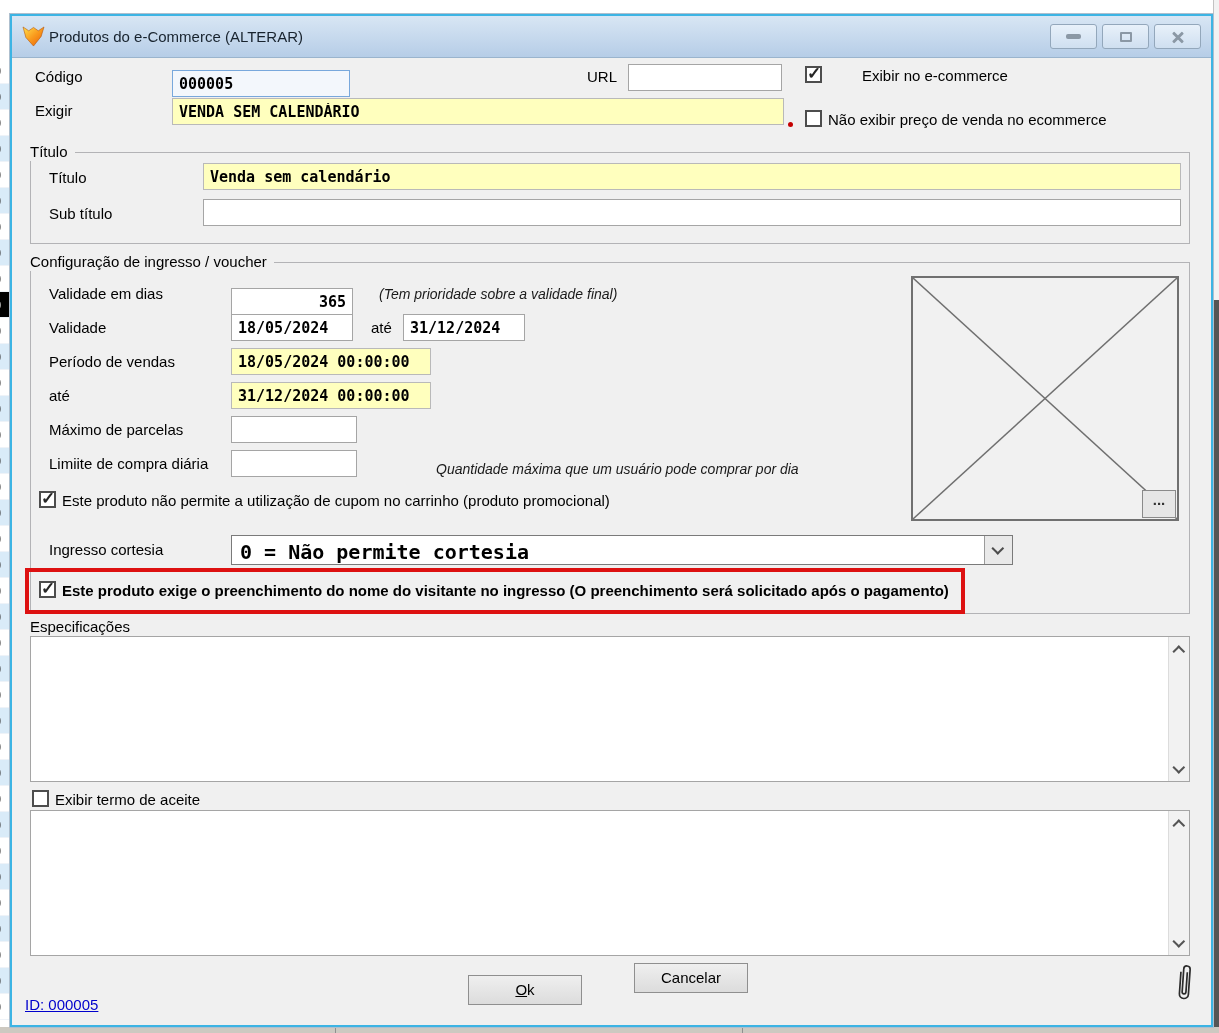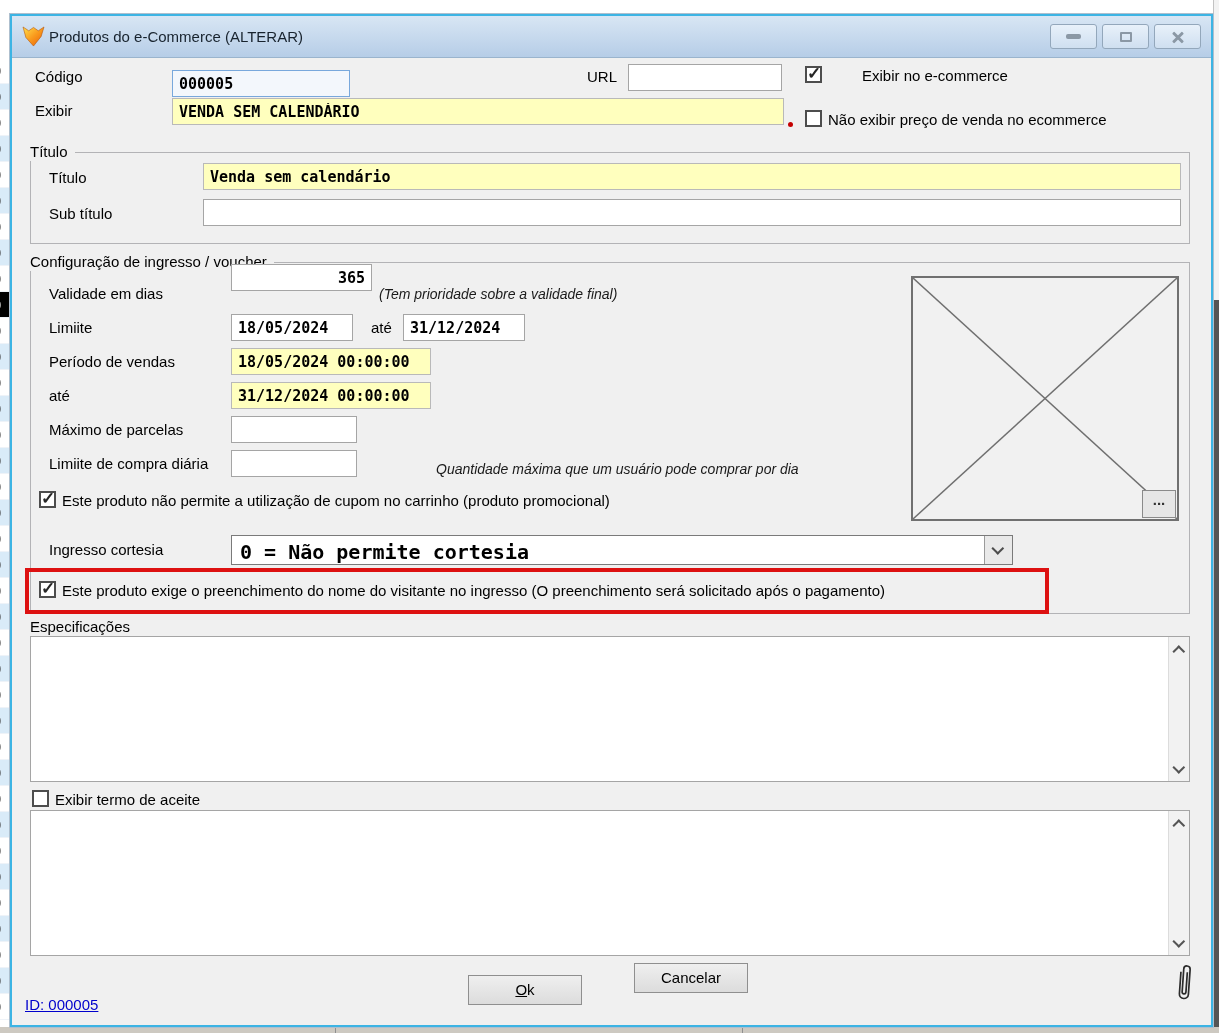--- a/index.html
+++ b/index.html
@@ -162,44 +162,44 @@
 
     <span class="lbl" style="left:23px;top:10px;">Código</span>
     <input class="tf disabled" style="left: 160px; top: 6px; width: 178px; margin-top: 6px;" readonly="" value="000005">
     <span class="lbl" style="left:575px;top:10px;">URL</span>
     <input class="tf plain" style="left: 616px; top: 6px; width: 154px;" readonly="" value="">
     <div class="cb checked" style="left:793px;top:8px;gap:40px;">
       <span class="box"></span>
       <span class="cb-label">Exibir no e-commerce</span>
     </div>
 
-    <span class="lbl" style="left:23px;top:44px;">Exibir</span>
+    <span class="lbl" style="left:23px;top:44px;">Exigir</span>
     <input class="tf yellow" style="left: 160px; top: 40px; width: 612px;" readonly="" value="VENDA SEM CALENDÁRIO">
     <span class="reddot" style="left:776px;top:64px;"></span>
     <div class="cb" style="left:793px;top:52px;">
       <span class="box"></span>
       <span class="cb-label">Não exibir preço de venda no ecommerce</span>
     </div>
 
     <div class="group" style="left:18px;top:94px;width:1160px;height:92px;">
       <span class="gcap">Título</span>
       <span class="lbl" style="left:18px;top:16px;">Título</span>
       <input class="tf yellow" style="left: 172px; top: 10px; width: 978px;" readonly="" value="Venda sem calendário">
       <span class="lbl" style="left:18px;top:52px;">Sub título</span>
       <input class="tf plain" style="left: 172px; top: 46px; width: 978px;" readonly="" value="">
     </div>
 
     <div class="group" style="left:18px;top:204px;width:1160px;height:352px;">
       <span class="gcap">Configuração de ingresso / voucher</span>
 
       <span class="lbl" style="left:18px;top:22px;">Validade em dias</span>
-      <input class="tf num" style="left: 200px; top: 1px; width: 141px; padding-left: 41px;" readonly="" value="365">
+      <input class="tf num" style="left: 200px; top: 25px; width: 122px; padding-left: 41px;" readonly="" value="365">
       <span class="note" style="left:348px;top:23px;">(Tem prioridade sobre a validade final)</span>
 
-      <span class="lbl" style="left:18px;top:56px;">Limiite</span>
+      <span class="lbl" style="left:18px;top:56px;">Validade</span>
       <input class="tf" style="left: 200px; top: 51px; width: 122px;" readonly="" value="18/05/2024">
       <span class="lbl" style="left:340px;top:56px;">até</span>
       <input class="tf" style="left: 372px; top: 51px; width: 122px;" readonly="" value="31/12/2024">
 
       <span class="lbl" style="left:18px;top:90px;">Período de vendas</span>
       <input class="tf yellow" style="left: 200px; top: 85px; width: 200px;" readonly="" value="18/05/2024 00:00:00">
 
       <span class="lbl" style="left:18px;top:124px;">até</span>
       <input class="tf yellow" style="left: 200px; top: 119px; width: 200px;" readonly="" value="31/12/2024 00:00:00">
 
@@ -225,21 +225,21 @@
 
       <div class="imgbox" style="left:880px;top:13px;width:268px;height:245px;">
         <svg viewBox="0 0 268 245" preserveAspectRatio="none">
           <line x1="0" y1="0" x2="268" y2="245" stroke="#6f6f6f" stroke-width="1.5"></line>
           <line x1="268" y1="0" x2="0" y2="245" stroke="#6f6f6f" stroke-width="1.5"></line>
         </svg>
         <div class="browse-btn">...</div>
       </div>
     </div>
 
-    <div class="redbox" style="left:13px;top:510px;width:1024px;height:46px;">
+    <div class="redbox" style="left:13px;top:510px;width:940px;height:46px;font-weight:bold;">
       <div class="cb checked" style="left:10px;top:9px;">
         <span class="box"></span>
         <span class="cb-label">Este produto exige o preenchimento do nome do visitante no ingresso (O preenchimento será solicitado após o pagamento)</span>
       </div>
     </div>
 
     <span class="lbl" style="left:18px;top:560px;">Especificações</span>
     <div class="textarea" style="left:18px;top:578px;width:1160px;height:146px;">
       <span></span>
       <div class="scrollbar">

